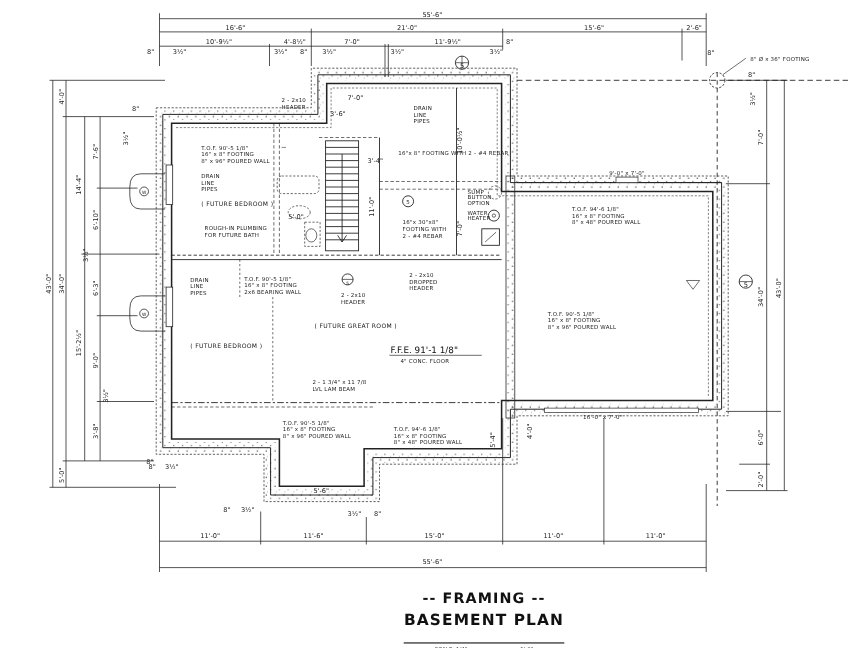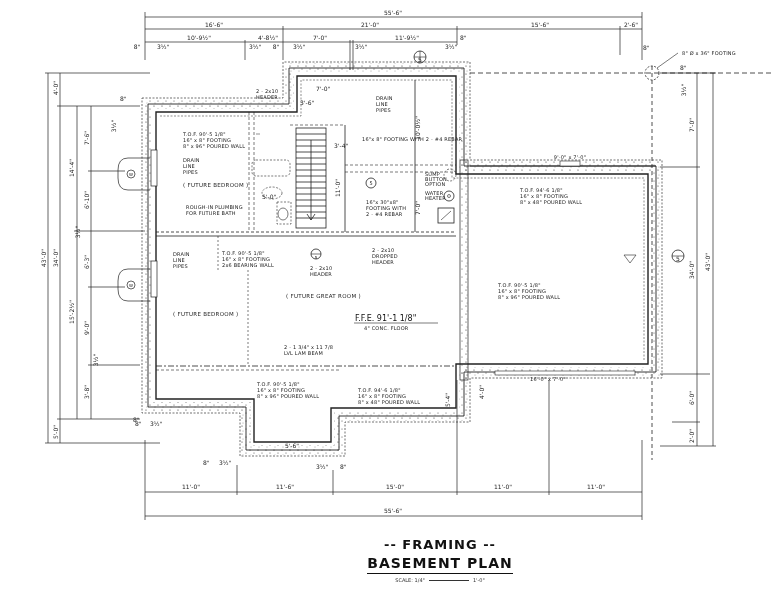--- a/index.html
+++ b/index.html
@@ -4,21 +4,21 @@
 <style>
   html,body{margin:0;padding:0;background:#fff;}
   body{width:771px;height:589px;position:relative;overflow:hidden;font-family:"DejaVu Sans",sans-serif;}
   #plan{position:absolute;left:0;top:0;width:771px;height:589px;}
   .dim{font-family:"DejaVu Sans",sans-serif;font-size:6px;fill:#222;}
   .note{font-family:"DejaVu Sans",sans-serif;font-size:5px;fill:#222;letter-spacing:0.2px;}
   .room{font-family:"DejaVu Sans",sans-serif;font-size:5.5px;fill:#222;letter-spacing:0.3px;}
   .ffe{font-family:"DejaVu Sans",sans-serif;font-size:8px;fill:#111;}
   .title-block{position:absolute;left:360px;top:525px;width:160px;text-align:center;margin-top:12px;}
   .title1{font-family:"DejaVu Sans",sans-serif;font-size:13px;font-weight:bold;letter-spacing:1px;color:#111;line-height:16px;}
-  .title2{font-family:"DejaVu Sans",sans-serif;font-size:14px;font-weight:bold;letter-spacing:1px;color:#111;line-height:18px;border-bottom:1.5px solid #111;padding-bottom:1px;display:inline-block;}
+  .title2{font-family:"DejaVu Sans",sans-serif;font-size:14px;font-weight:bold;letter-spacing:1px;color:#111;line-height:18px;border-bottom:1.5px solid #111;padding-bottom:11px;display:inline-block;}
   .scale{font-family:"DejaVu Sans",sans-serif;font-size:5px;color:#333;margin-top:3px;}
   .scale .sep{display:inline-block;width:40px;border-top:1px solid #333;vertical-align:middle;margin:0 4px;}
 </style>
 </head>
 <body>
 
 <svg id="plan" viewBox="0 0 771 589" xmlns="http://www.w3.org/2000/svg">
   <defs>
     <pattern id="conc" width="8" height="8" patternUnits="userSpaceOnUse">
       <circle cx="2" cy="2" r="0.6" fill="#333"></circle>

